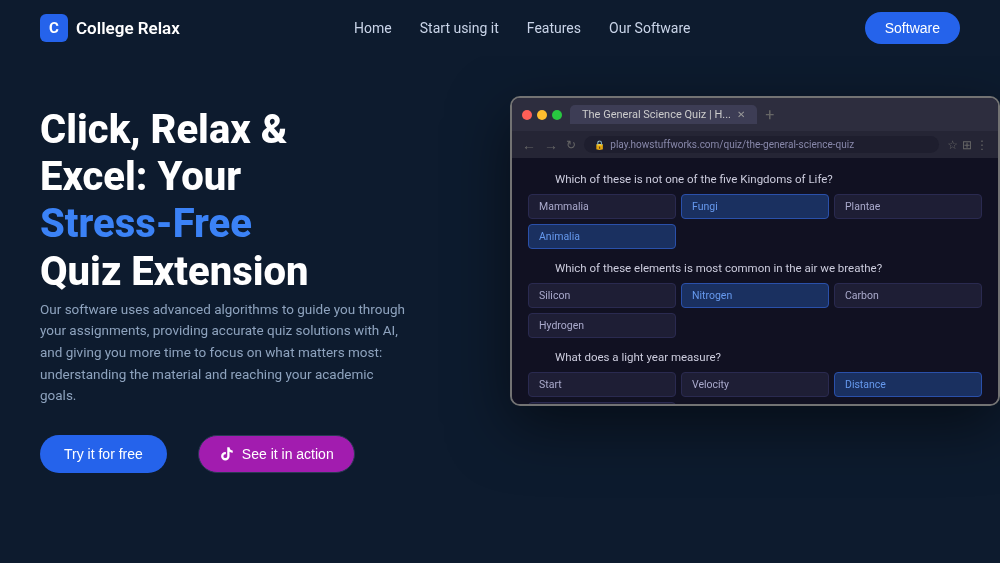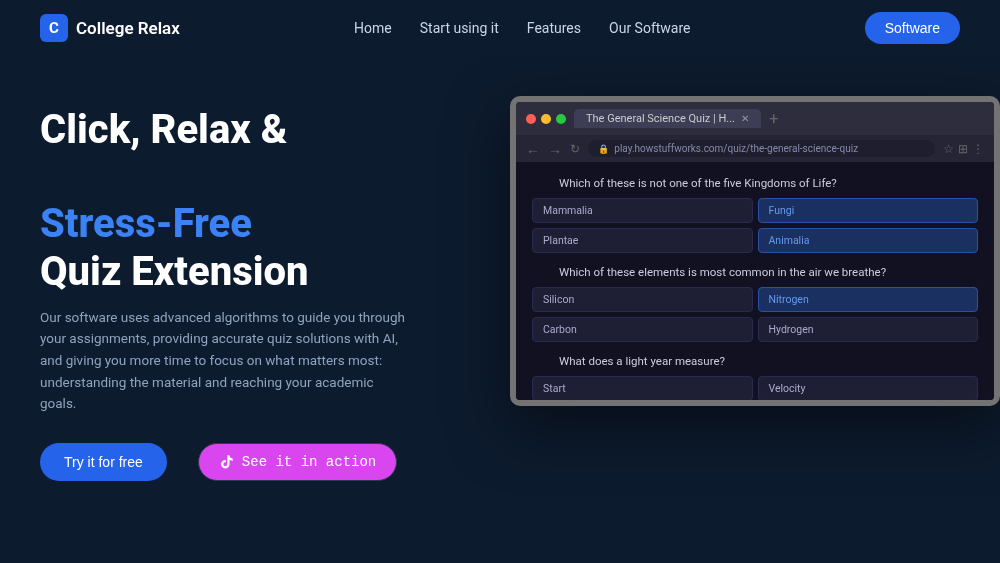--- a/index.html
+++ b/index.html
@@ -78,21 +78,21 @@
     
     .left-content {
       flex: 0 0 430px;
       padding-top: 10px;
     }
     .headline {
       font-size: 40px;
       font-weight: 800;
       line-height: 1.18;
       color: #ffffff;
-      margin-bottom: 12px;
+      margin-bottom: 4px;
     }
     .headline-accent {
       color: #3b82f6;
       font-size: 40px;
       font-weight: 800;
       text-align: right;
     }
     .description {
       font-size: 13.5px;
       color: #8ea3be;
@@ -109,32 +109,31 @@
       background: #2563eb;
       color: white;
       border: none;
       border-radius: 22px;
       padding: 11px 24px;
       font-size: 14px;
       font-weight: 500;
       cursor: pointer;
     }
     .btn-secondary {
-      background: #d946ef;
+      background: #a21caf;
       color: white;
       border: 1px solid #2a3a54;
       border-radius: 22px;
       padding: 10px 20px;
       font-size: 14px;
       font-weight: 500;
       cursor: pointer;
       display: flex;
       align-items: center;
       gap: 7px;
-      font-family: Liberation Mono, monospace;
     }
     .tiktok-icon {
       width: 16px;
       height: 16px;
       display: inline-block;
     }
 
     
     .right-content {
       flex: 1;
@@ -142,21 +141,21 @@
       justify-content: flex-end;
       padding-top: 0;
     }
     .browser-mockup {
       width: 490px;
       height: 310px;
       background: #1a1a2e;
       border-radius: 10px;
       overflow: hidden;
       box-shadow: 0 20px 60px rgba(0,0,0,0.5);
-      border: 6px solid #737373;
+      border: 2px solid #737373;
     }
     .browser-toolbar {
       background: #2d2d3e;
       padding: 7px 10px;
       display: flex;
       align-items: center;
       gap: 8px;
     }
     .browser-dots {
       display: flex;
@@ -228,21 +227,21 @@
     }
     .quiz-question {
       font-size: 11.5px;
       color: #ccccdd;
       margin-bottom: 8px;
       font-weight: 400;
       margin-left: 27px;
     }
     .quiz-options {
       display: grid;
-      grid-template-columns: 1fr 1fr;
+      grid-template-columns: 1fr 1fr 1fr;
       gap: 5px;
       margin-bottom: 12px;
     }
     .quiz-option {
       background: #1e1e35;
       border: 1px solid #2a2a50;
       border-radius: 4px;
       padding: 5px 10px;
       font-size: 10.5px;
       color: #aaaacc;
@@ -270,21 +269,21 @@
     <a>Our Software</a>
   </div>
   <button class="dashboard-btn">Software</button>
 </nav>
 
 <div class="main">
 
   <div class="left-content">
     <h1 class="headline">
       <span>Click, Relax &amp;</span><br>
-      <br>
+      <span>Excel: Your</span><br>
       <span class="headline-accent">Stress-Free</span><br>
       <span>Quiz Extension</span>
     </h1>
     <p class="description">Our software uses advanced algorithms to guide you through your assignments, providing accurate quiz solutions with AI, and giving you more time to focus on what matters most: understanding the material and reaching your academic goals.</p>
     <div class="cta-buttons">
       <button class="btn-primary">Try it for free</button>
       <button class="btn-secondary">
         <svg class="tiktok-icon" viewBox="0 0 24 24" fill="white">
           <path d="M19.59 6.69a4.83 4.83 0 01-3.77-4.25V2h-3.45v13.67a2.89 2.89 0 01-2.88 2.5 2.89 2.89 0 01-2.89-2.89 2.89 2.89 0 012.89-2.89c.28 0 .54.04.79.1V9.01a6.33 6.33 0 00-.79-.05 6.34 6.34 0 00-6.34 6.34 6.34 6.34 0 006.34 6.34 6.34 6.34 0 006.33-6.34V8.69a8.22 8.22 0 004.8 1.54V6.78a4.85 4.85 0 01-1.03-.09z"></path>
         </svg>

